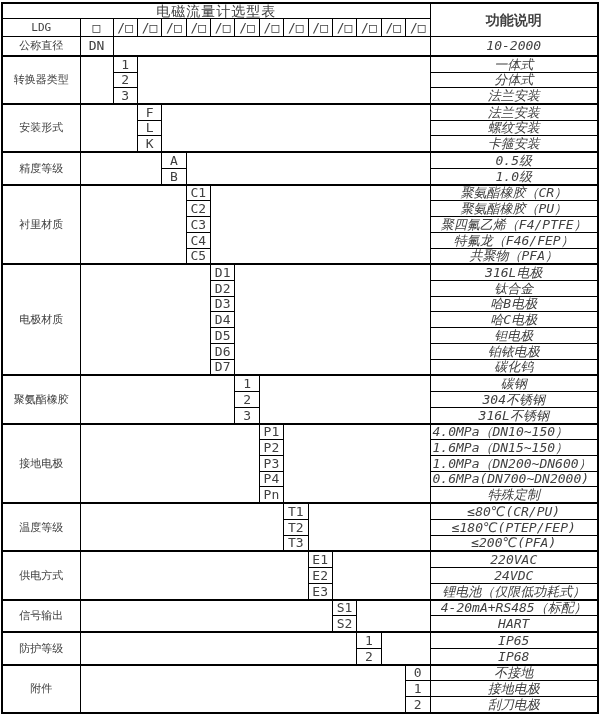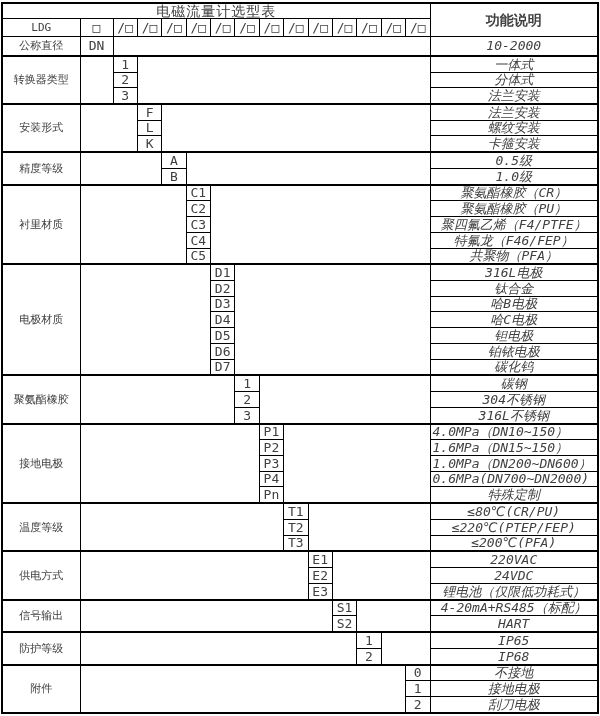--- a/index.html
+++ b/index.html
@@ -217,21 +217,21 @@
         </tr>
         <tr>
           <td class="cat bs" rowspan="3">温度等级</td>
           <td class="spacer bs" rowspan="3" colspan="8"></td>
           <td class="code bs">T1</td>
           <td class="spacer bs" rowspan="3" colspan="5"></td>
           <td class="desc bs">≤80℃(CR/PU)</td>
         </tr>
         <tr>
           <td class="code">T2</td>
-          <td class="desc">≤220℃(PTEP/FEP)</td>
+          <td class="desc">≤180℃(PTEP/FEP)</td>
         </tr>
         <tr>
           <td class="code">T3</td>
           <td class="desc">≤200℃(PFA)</td>
         </tr>
         <tr>
           <td class="cat bs" rowspan="3">供电方式</td>
           <td class="spacer bs" rowspan="3" colspan="9"></td>
           <td class="code bs">E1</td>
           <td class="spacer bs" rowspan="3" colspan="4"></td>

